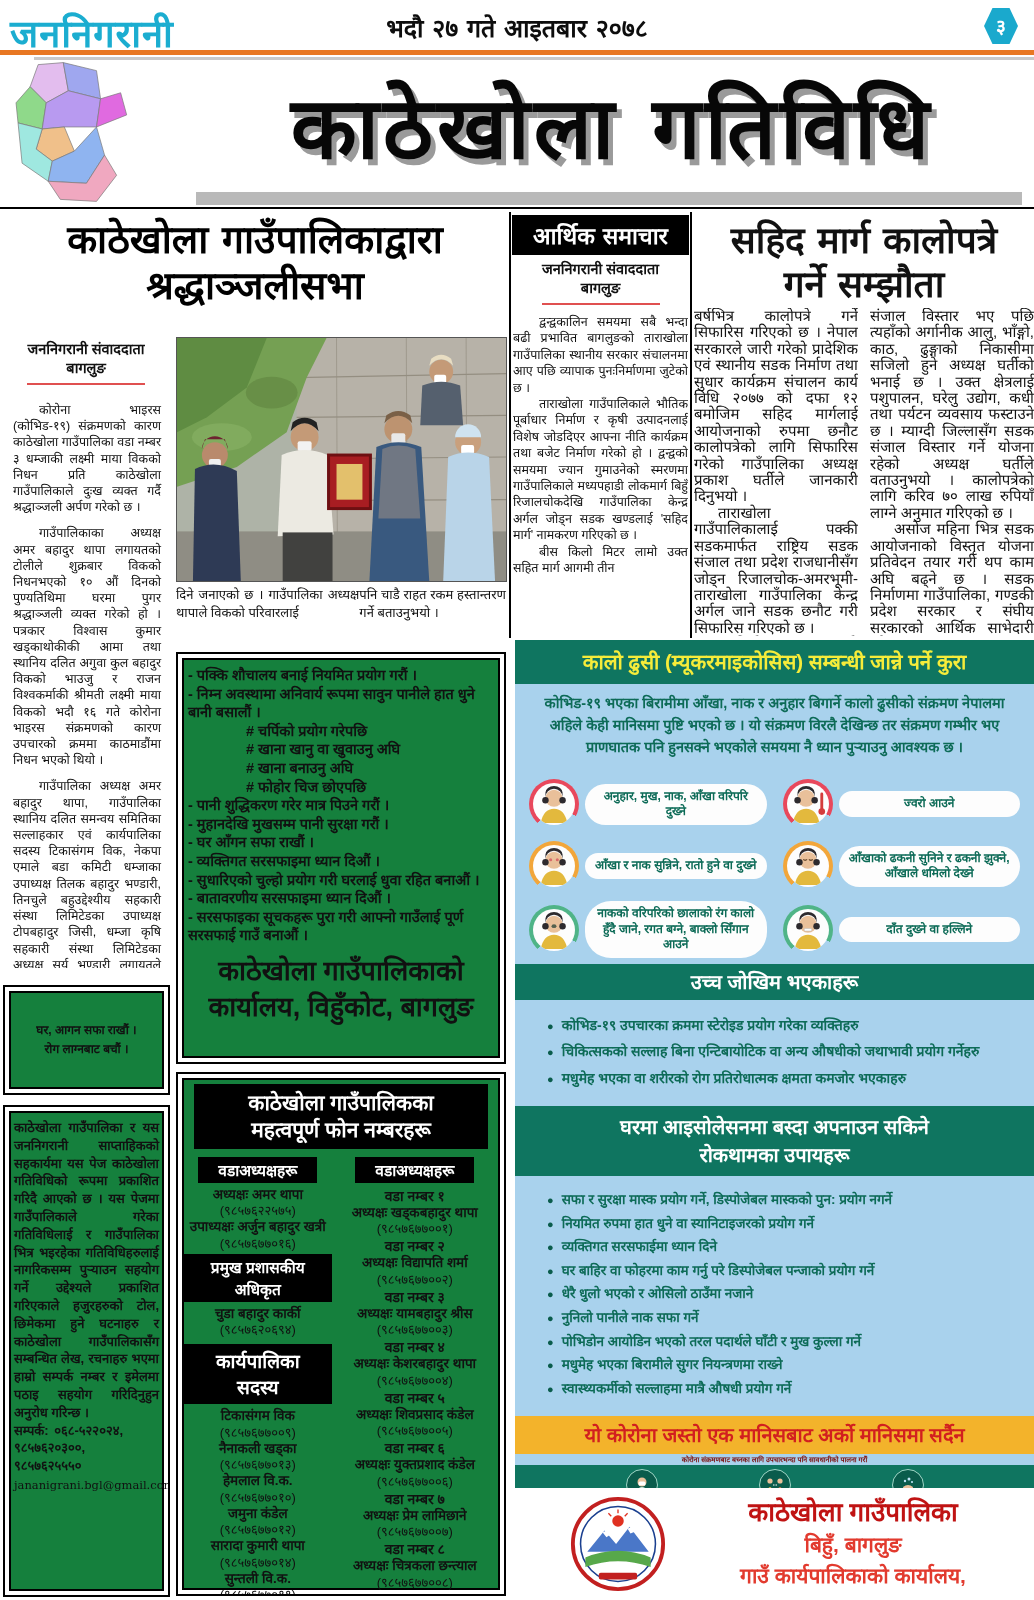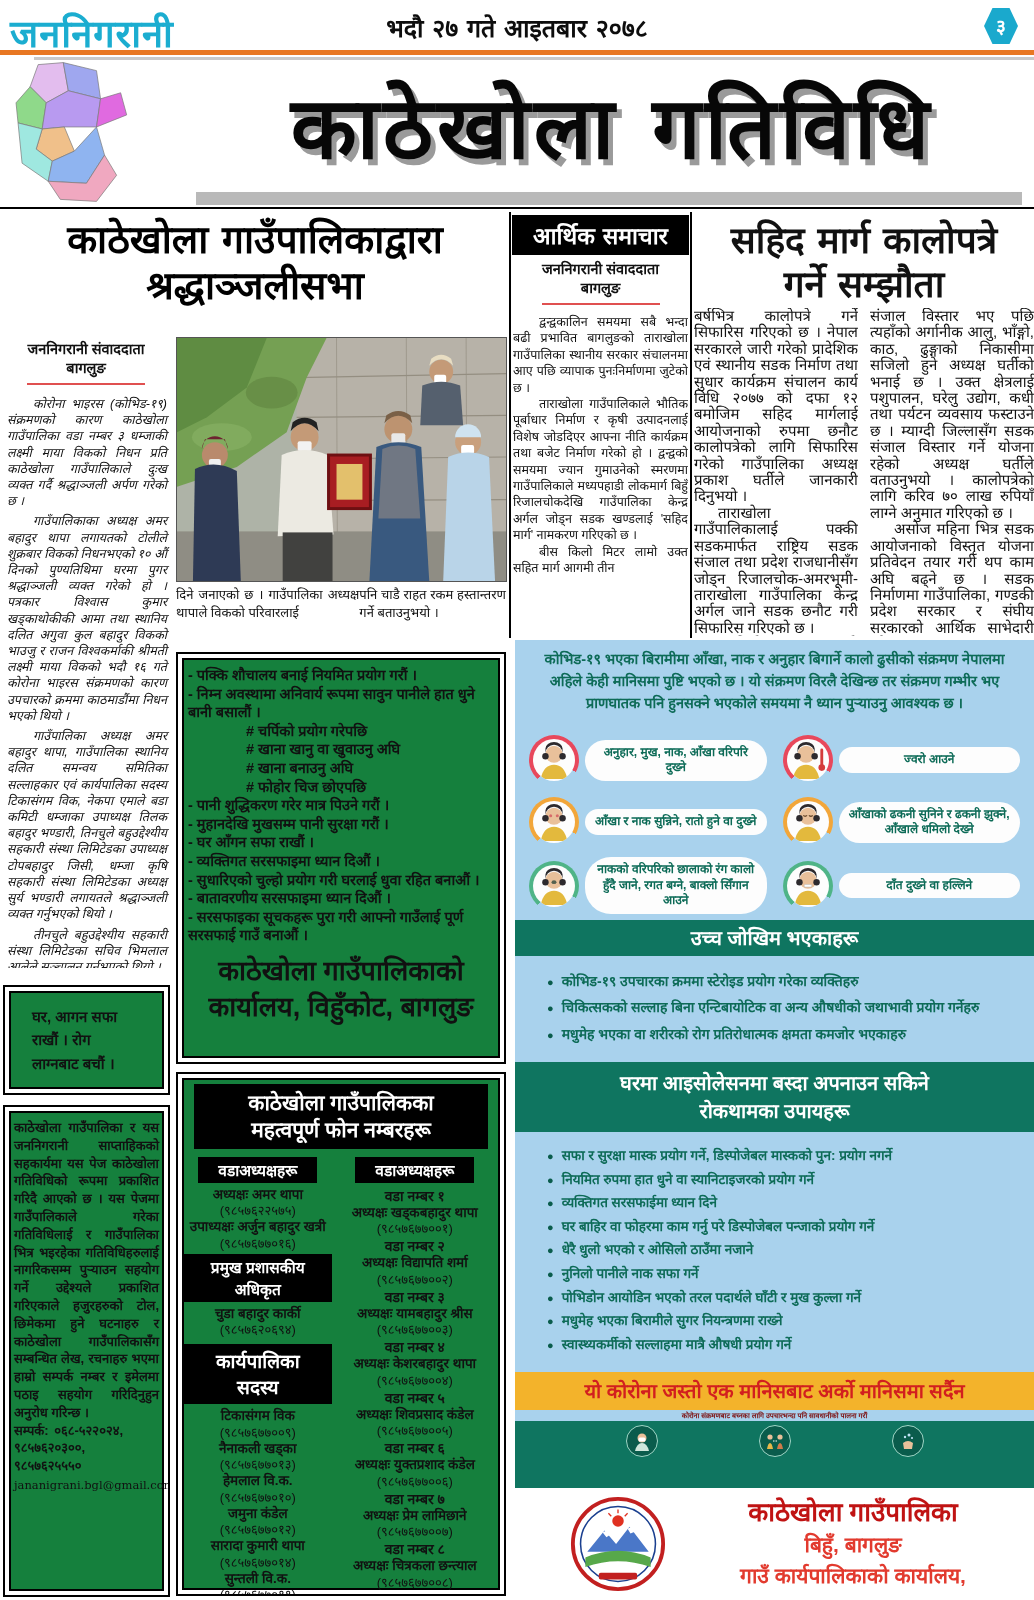--- a/index.html
+++ b/index.html
@@ -26,29 +26,29 @@
   .map-box{left:8px;top:62px;width:176px;height:142px;}
   
   .vrule{width:2px;background:#000;}
   
   .lead-headline{left:0;top:216px;width:510px;text-align:center;font-family:"DejaVu Serif",serif;
       font-weight:900;font-size:39px;line-height:1.18;color:#000;}
   .byline{width:172px;text-align:center;font-weight:bold;font-size:14.5px;line-height:1.3;}
   .byline .redline{width:118px;height:0;border-top:2.5px solid #e05050;margin:5px auto 0;}
   .leftbody{left:3px;top:392px;width:168px;height:576px;overflow:hidden;
       font-size:12.5px;line-height:16.2px;text-align:justify;}
-  .leftbody p{margin:4px;text-indent:26px;font-style:italic;}
+  .leftbody p{margin:10px;text-indent:26px;}
   .photo{left:176px;top:337px;width:329px;height:243px;border:1px solid #555;background:#aab;}
   .caption{left:176px;top:586px;width:330px;display:flex;font-size:13px;line-height:1.35;
       text-align:justify;}
   
   .dbl-box{border:2.5px solid #000;box-shadow:inset 0 0 0 4px #fff,inset 0 0 0 6px #000;
       background:#15803d;}
   .slogan-box{left:3px;top:985px;width:167px;height:110px;display:flex;align-items:center;
-      justify-content:center;font-weight:900;font-size:15px;line-height:1.55;padding:27px;box-sizing:border-box;}
+      justify-content:center;text-align:center;font-weight:900;font-size:12px;line-height:1.55;padding:27px;box-sizing:border-box;}
   .appeal-box{left:3px;top:1105px;width:167px;height:492px;padding:12px 9px;box-sizing:border-box;
       font-weight:bold;font-size:13px;line-height:17.8px;text-align:justify;overflow:hidden;}
   .appeal-box p{margin:0;}
   .appeal-box .contact{text-align:left;word-spacing:2px;}
   .appeal-box .email{font-family:"DejaVu Serif",serif;font-weight:normal;font-size:11.5px;text-align:center;margin-top:2px;}
   
   .hyg-box{left:176px;top:652px;width:330px;height:412px;padding:12px 10px 6px;box-sizing:border-box;overflow:hidden;}
   .hyg-list{font-weight:bold;font-size:14.5px;line-height:18.6px;}
   .hyg-list div{margin:0;}
   .hyg-sub{margin-left:58px !important;}
@@ -348,20 +348,21 @@
       <p>ताराखोला गाउँपालिकालाई पक्की सडकमार्फत राष्ट्रिय सडक संजाल तथा प्रदेश राजधानीसँग जोड्न रिजालचोक-अमरभूमी-ताराखोला गाउँपालिका केन्द्र अर्गल जाने सडक छनौट गरी सिफारिस गरिएको छ ।</p>
       <p>स्वादिलो आलु उत्पादनको उर्भरभूमी ताराखोलालाई पक्की सडक</p>
     </div>
     <div class="road-col">
       <p class="noind">संजाल विस्तार भए पछि त्यहाँको अर्गानीक आलु, भाँङ्गो, काठ, ढुङ्गाको निकासीमा सजिलो हुने अध्यक्ष घर्तीको भनाई छ । उक्त क्षेत्रलाई पशुपालन, घरेलु उद्योग, कधी तथा पर्यटन व्यवसाय फस्टाउने छ । म्याग्दी जिल्लासँग सडक संजाल विस्तार गर्ने योजना रहेको अध्यक्ष घर्तीले वताउनुभयो । कालोपत्रेको लागि करिव ७० लाख रुपियाँ लाग्ने अनुमात गरिएको छ ।</p>
       <p>असोज महिना भित्र सडक आयोजनाको विस्तृत योजना प्रतिवेदन तयार गरी थप काम अघि बढ्ने छ । सडक निर्माणमा गाउँपालिका, गण्डकी प्रदेश सरकार र संघीय सरकारको आर्थिक साभेदारी हुनेछ ।</p>
     </div>
   </div>
 
   <div class="abs info">
+    <div class="info-title">कालो ढुसी (म्यूकरमाइकोसिस) सम्बन्धी जान्ने पर्ने कुरा</div>
     <div class="info-intro">कोभिड-१९ भएका बिरामीमा आँखा, नाक र अनुहार बिगार्ने कालो ढुसीको संक्रमण नेपालमा अहिले केही मानिसमा पुष्टि भएको छ । यो संक्रमण विरलै देखिन्छ तर संक्रमण गम्भीर भए प्राणघातक पनि हुनसक्ने भएकोले समयमा नै ध्यान पुऱ्याउनु आवश्यक छ ।</div>
     <div class="sym-grid">
       <div class="sym-item">
         <span class="sym-ring ring-red">
             <span class="sym-inner">
               <svg viewBox="0 0 40 40" width="38" height="38">
                 <circle cx="20" cy="14" r="9" fill="#e9c09a"></circle>
                 <path d="M11,13 a9,9 0 0 1 18,0 l0,-5 a9,7 0 0 0 -18,0 Z" fill="#2d2a2e"></path>
                 <circle cx="11" cy="16" r="3.4" fill="#2d2a2e"></circle>
                 <circle cx="29" cy="16" r="3.4" fill="#2d2a2e"></circle>

